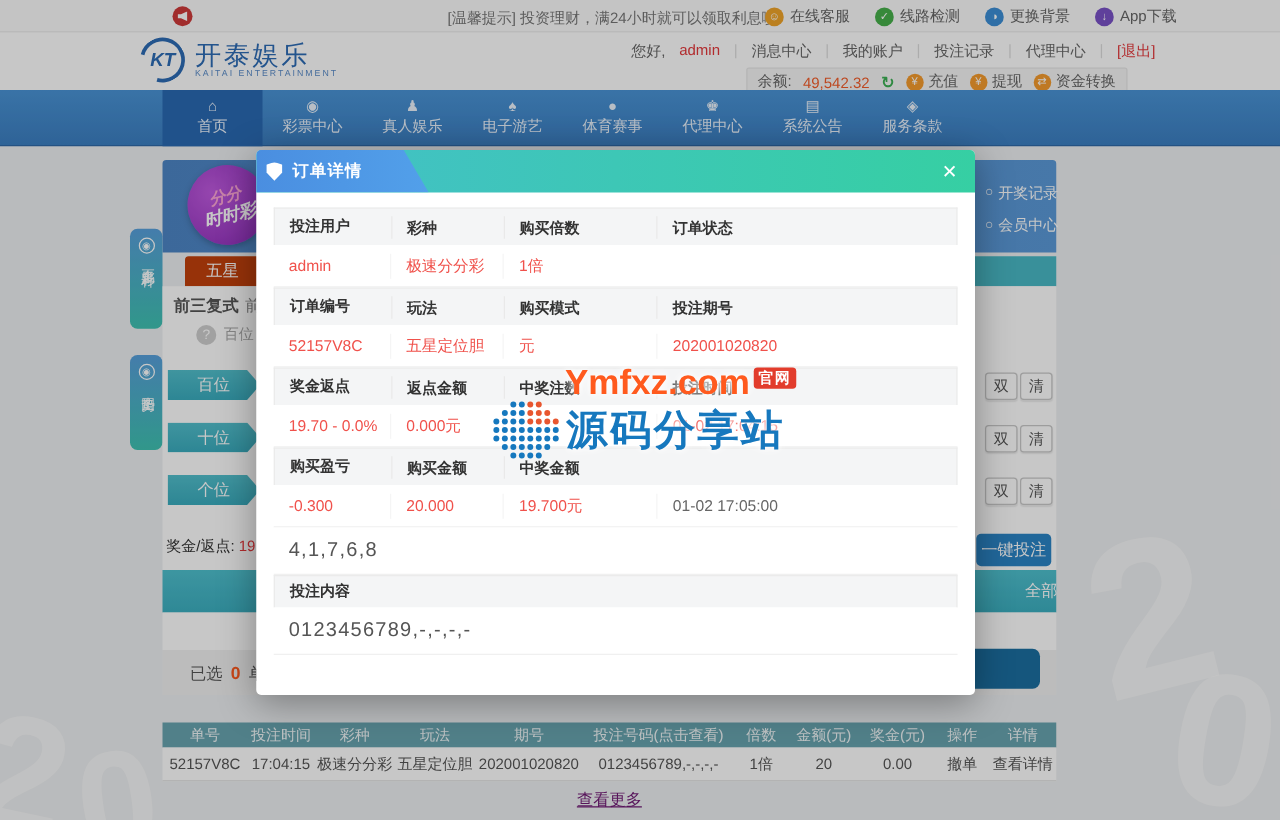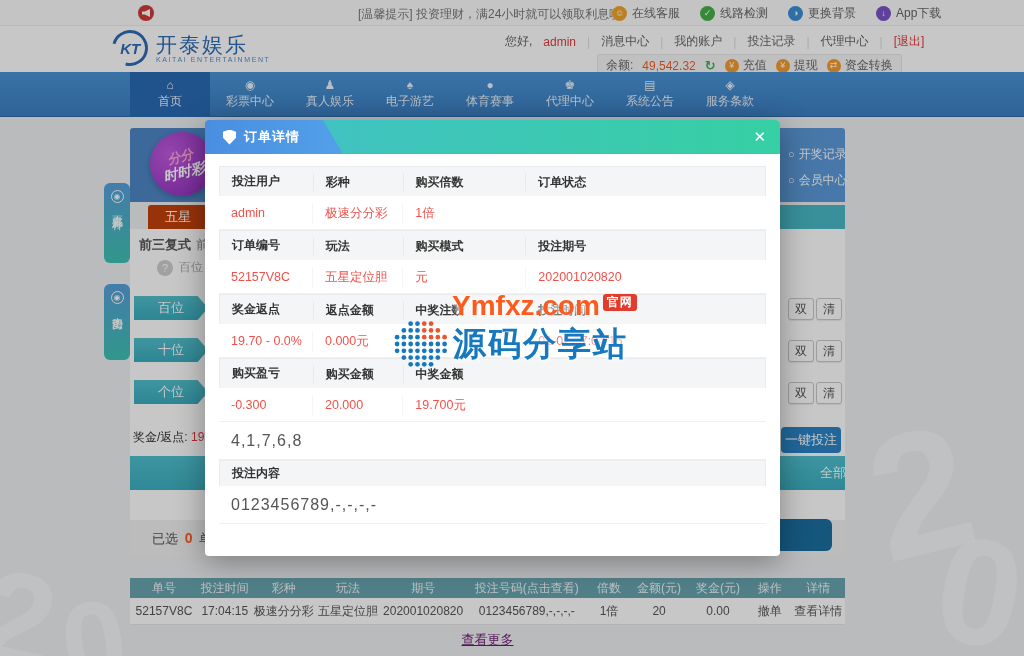--- a/index.html
+++ b/index.html
@@ -16,21 +16,21 @@
   .tic{width:15px;height:15px;border-radius:50%;display:flex;align-items:center;justify-content:center;color:#fff;font-size:9px;line-height:1}
   .tic0{background:#f0a42a}.tic1{background:#47b04b}.tic2{background:#3d8fd6}.tic3{background:#7a52c7}
 
   
   #hdr{position:absolute;left:0;top:26px;width:1024px;height:46px;background:#fff}
   #logo{position:absolute;left:112px;top:4px;display:flex;align-items:center;gap:8px;cursor:pointer}
   #logomark{width:36px;height:36px;border:3px solid #2e6cb5;border-left-color:transparent;border-radius:50%;transform:rotate(-30deg);display:flex;align-items:center;justify-content:center}
   #logomark span{transform:rotate(30deg);font-style:italic;font-weight:bold;font-size:15px;color:#2e6cb5}
   #logoname{font-size:21px;font-weight:normal;color:#2e6cb5;letter-spacing:2px;line-height:23px}
   #logosub{font-size:7px;color:#5b8cc9;letter-spacing:1.6px}
-  #userrow{position:absolute;left:505px;top:7px;display:flex;align-items:center;gap:11px;font-size:12px;color:#666;white-space:nowrap}
+  #userrow{position:absolute;left:505px;top:7px;display:flex;align-items:flex-start;gap:11px;font-size:12px;color:#666;white-space:nowrap}
   #uname{color:#e4393c;font-weight:normal}
   .sep{color:#ddd}
   .ulink{cursor:pointer}
   #logout{color:#e4393c;cursor:pointer}
   #walletrow{position:absolute;left:597px;top:28px;display:flex;align-items:center;gap:9px;font-size:12px;color:#666;background:#f7f7f7;border:1px solid #e8e8e8;padding:2px 8px;border-radius:2px;white-space:nowrap}
   #balval{color:#f25d2a}
   #refresh{color:#3cb054;font-weight:bold;cursor:pointer;font-size:13px}
   .witem{display:flex;align-items:center;gap:4px;cursor:pointer}
   .wic{width:14px;height:14px;border-radius:50%;background:#f59b2d;color:#fff;font-size:9px;display:flex;align-items:center;justify-content:center;line-height:1}
 
@@ -94,21 +94,21 @@
   .tc:nth-child(5){width:12%}.tc:nth-child(6){width:17%}.tc:nth-child(7){width:6%}.tc:nth-child(8){width:8%}
   .tc:nth-child(9){width:8.5%}.tc:nth-child(10){width:6%}.tc:nth-child(11){width:7.5%}
   #morelink{position:absolute;left:130px;top:631px;width:715px;text-align:center;font-size:13px;color:#701a75;text-decoration:underline;cursor:pointer}
 
   
   #overlay{position:absolute;inset:0;background:rgba(0,0,0,.22);z-index:50}
 
   
   #modal{position:absolute;left:205px;top:120px;width:575px;height:436px;background:#fff;border-radius:4px;box-shadow:0 6px 30px rgba(0,0,0,.35);z-index:100}
   #mtitle{position:relative;height:34px;background:linear-gradient(90deg,#44bfc9,#36cfa3);border-radius:4px 4px 0 0}
-  #mtrap{position:absolute;left:0;top:0;width:138px;height:34px;background:linear-gradient(90deg,#4a8ee0,#52a0ea);clip-path:polygon(0 0,calc(100% - 20px) 0,100% 100%,0 100%);border-radius:4px 0 0 0;display:flex;align-items:center;gap:8px;padding-left:18px}
+  #mtrap{position:absolute;left:0;top:0;width:138px;height:34px;background:linear-gradient(90deg,#4a8ee0,#52a0ea);clip-path:polygon(0 0,calc(100% - 20px) 0,100% 100%,0 100%);border-radius:4px 0 0 0;display:flex;align-items:center;gap:8px;padding-left:8px}
   #mshield{width:13px;height:15px;background:#fff;clip-path:polygon(50% 0,100% 15%,100% 55%,50% 100%,0 55%,0 15%);flex:none}
   #mtitletext{color:#fff;font-size:13px;font-weight:bold;letter-spacing:1px}
   #mclose{position:absolute;right:14px;top:8px;color:#fff;font-size:15px;cursor:pointer;font-weight:bold}
   #mbody{padding:12px 14px 0}
   .bh{display:flex;height:30px;background:#f4f5f6;border:1px solid #ebebeb;border-bottom:none;align-items:center}
   .bv{display:flex;height:34px;background:#fff;align-items:center;border-bottom:1px solid #f0f0f0}
   .cc{padding-left:12px;font-size:12px;white-space:nowrap;overflow:hidden}
   .bh .cc{color:#333;font-weight:bold}
   .bh .cc+.cc{border-left:1px solid #e9e9e9;height:18px;line-height:18px}
   .bv .cc{color:#f0514b;font-size:12.5px}
@@ -391,20 +391,21 @@
       <div class="blkwrap">
         <div class="bh">
           <div class="cc c1">购买盈亏</div>
           <div class="cc c2">购买金额</div>
           <div class="cc c3">中奖金额</div>
         </div>
         <div class="bv">
           <div class="cc c1">-0.300</div>
           <div class="cc c2">20.000</div>
           <div class="cc c3">19.700元</div>
+          <div class="cc c4 dark">01-02 17:05:00</div>
         </div>
       </div>
 
       <div class="sec">
         <div class="bv">
             <div class="cc">4,1,7,6,8</div>
           </div>
       </div>
 
       <div class="sec">

